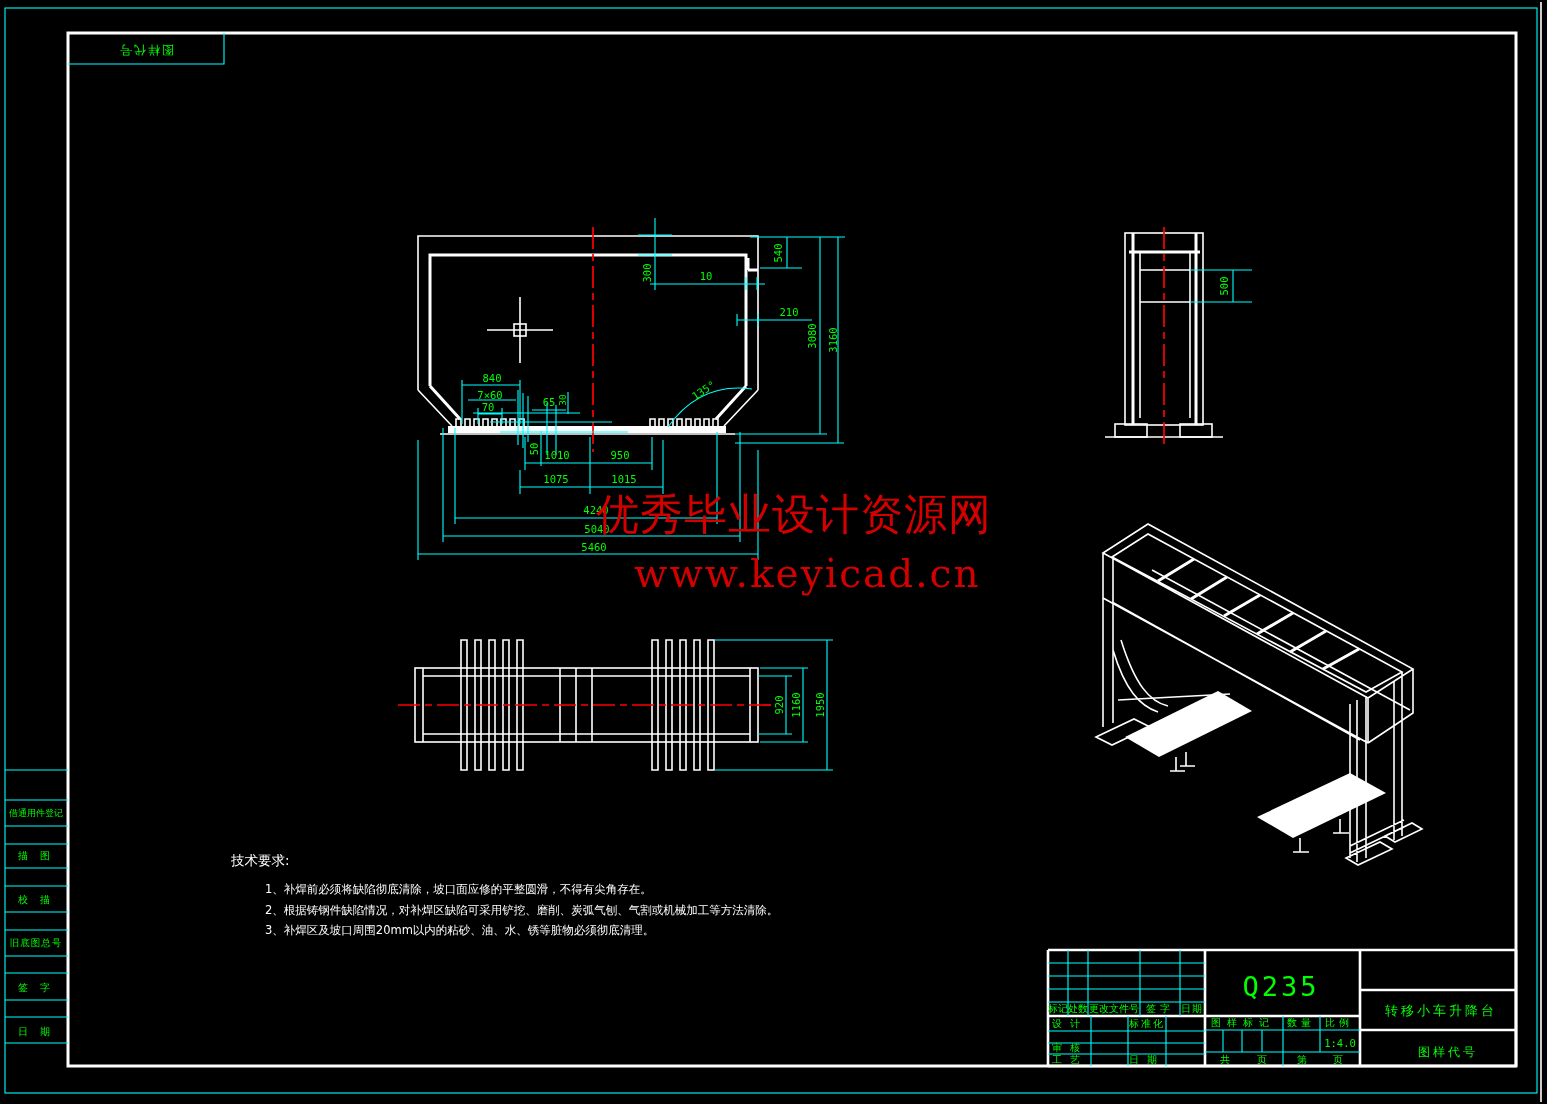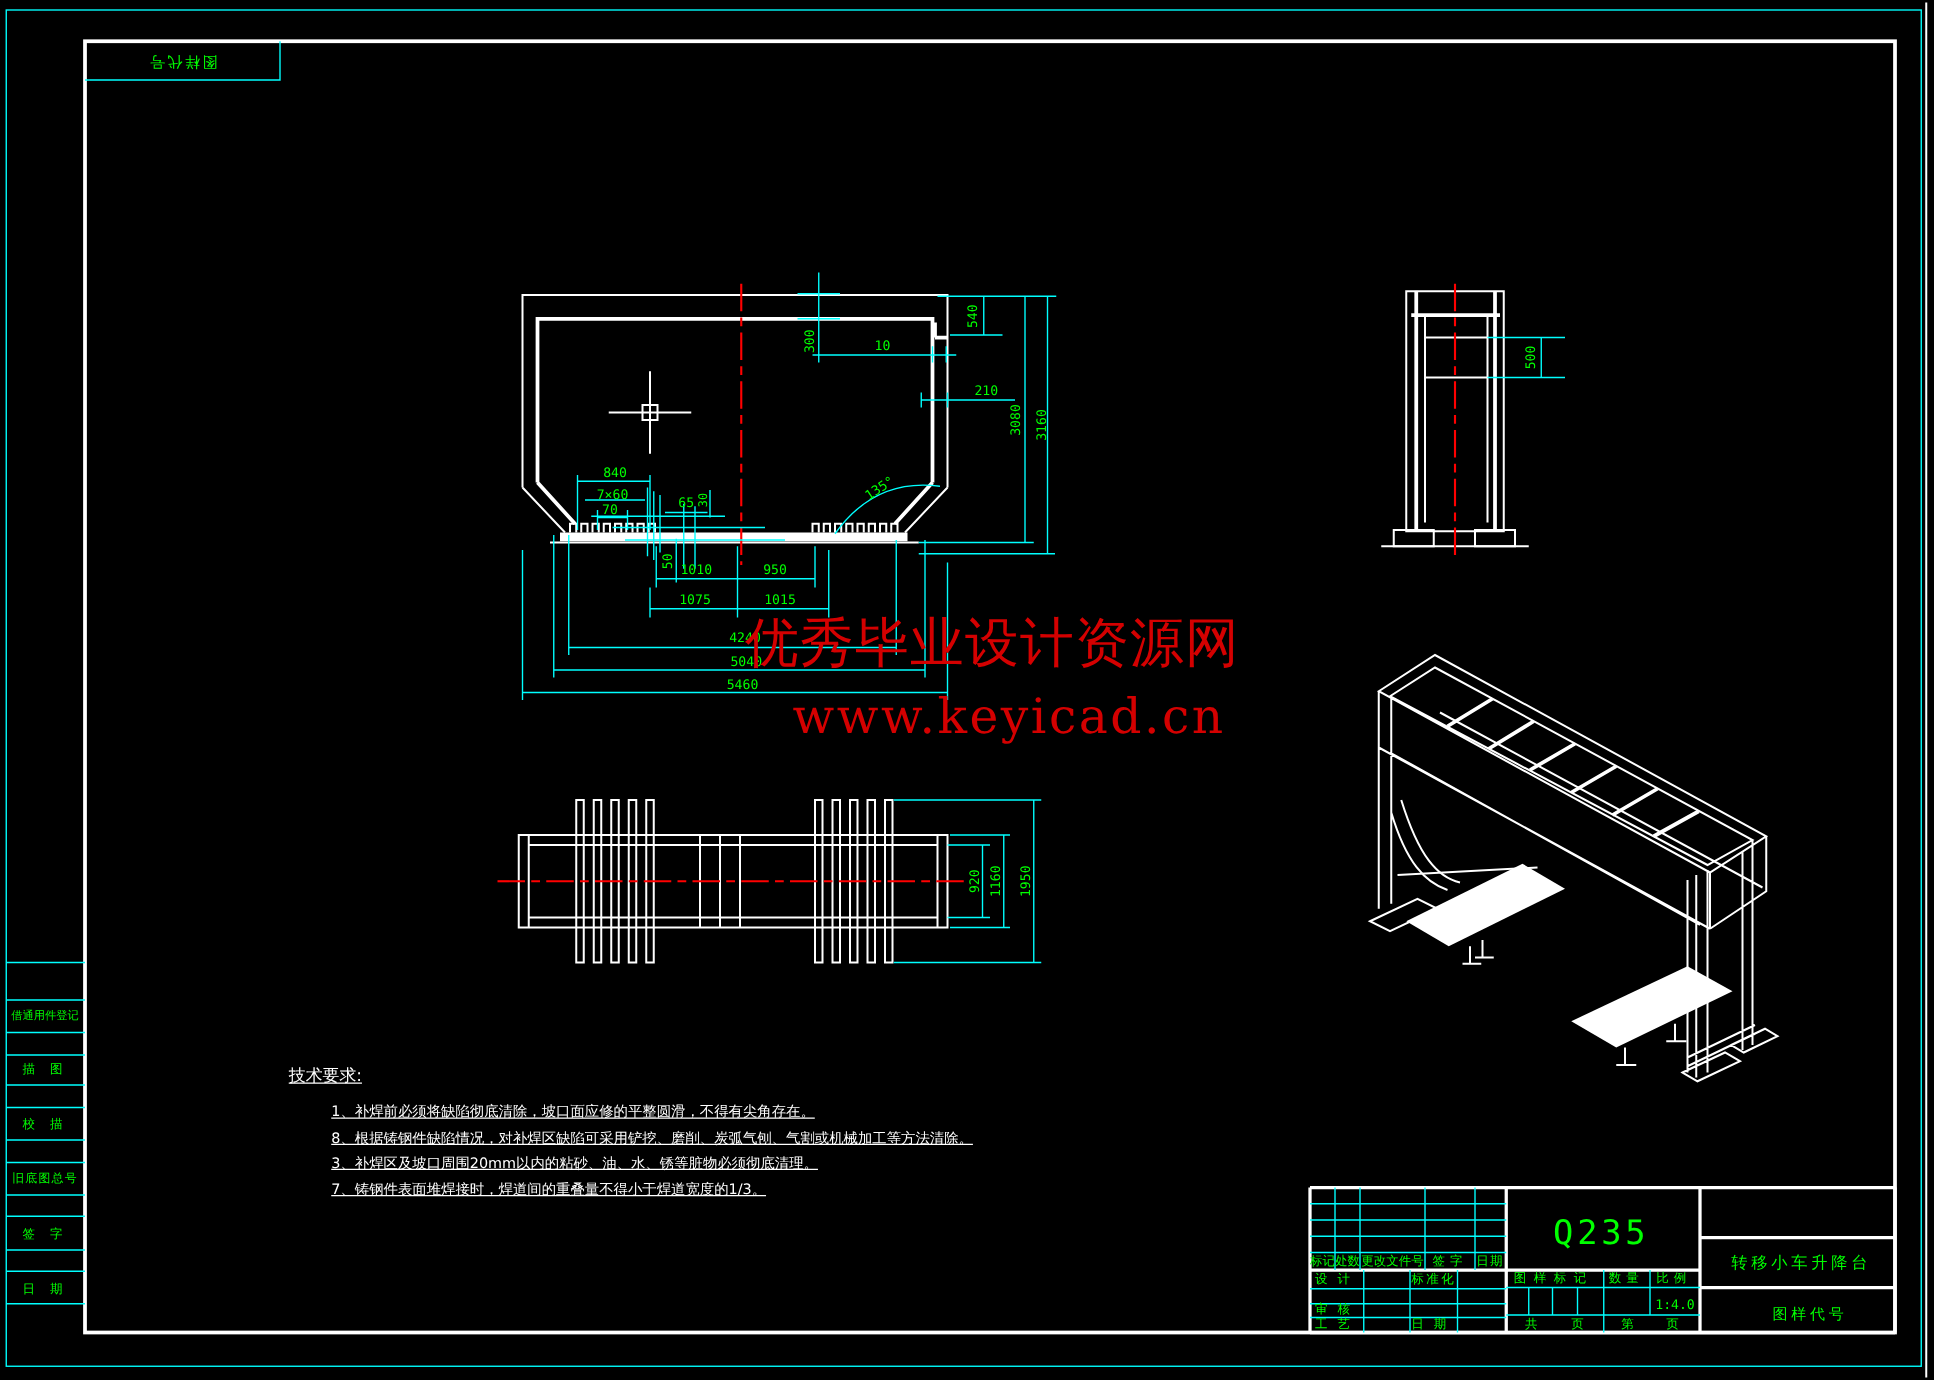--- a/index.html
+++ b/index.html
@@ -9,21 +9,21 @@
   .w1{stroke:#fff;stroke-width:1.6;fill:none;}
   .w2{stroke:#fff;stroke-width:3;fill:none;}
   .wf{fill:#fff;stroke:none;}
   .cy{stroke:#00ffff;stroke-width:1.1;fill:none;}
   .tw{stroke:#fff;stroke-width:2.6;fill:none;}
   .rd{stroke:#ff0000;stroke-width:1.7;fill:none;stroke-dasharray:22 5 7 5;}
   .dim{fill:#00ff00;font-family:"DejaVu Sans Mono",monospace;font-size:10.5px;text-anchor:middle;}
   .tb{fill:#00ff00;font-family:"DejaVu Sans",sans-serif;font-size:10px;text-anchor:middle;}
   .qbig{fill:#00ff00;font-family:"DejaVu Sans Mono",monospace;font-size:27px;letter-spacing:3px;text-anchor:middle;}
   .pname{fill:#00ff00;font-size:13px;letter-spacing:3px;text-anchor:middle;}
-  #tech{position:absolute;left:231px;top:852px;color:#fff;white-space:nowrap;text-decoration:underline;}
+  #tech{position:absolute;left:231px;top:852px;color:#fff;white-space:nowrap;}
   #tech .t-title{font-size:13.5px;margin-bottom:9px;}
   #tech .t-line{font-size:11.5px;line-height:20.5px;margin-left:34px;}
   .wm{position:absolute;color:#d40000;font-family:"DejaVu Serif",serif;white-space:nowrap;}
   #wm1{left:596px;top:486px;font-size:43px;letter-spacing:1px;}
   #wm2{left:634px;top:551px;font-size:39px;letter-spacing:2px;}
 </style>
 </head>
 <body>
 
 <div id="canvas">
@@ -182,22 +182,21 @@
     <text class="qbig" x="1281" y="988">Q235</text>
     <text class="tb pname" x="1441" y="1011">转移小车升降台</text>
     <text class="tb" x="1448" y="1052" letter-spacing="3" style="font-size:12px">图样代号</text>
   </g>
 </svg>
 
 
 <div id="tech">
   <div class="t-title">技术要求:</div>
   <div class="t-line">1、补焊前必须将缺陷彻底清除，坡口面应修的平整圆滑，不得有尖角存在。</div>
-  <div class="t-line">8、根据铸钢件缺陷情况，对补焊区缺陷可采用铲挖、磨削、炭弧气刨、气割或机械加工等方法清除。</div>
+  <div class="t-line">2、根据铸钢件缺陷情况，对补焊区缺陷可采用铲挖、磨削、炭弧气刨、气割或机械加工等方法清除。</div>
   <div class="t-line">3、补焊区及坡口周围20mm以内的粘砂、油、水、锈等脏物必须彻底清理。</div>
-  <div class="t-line">7、铸钢件表面堆焊接时，焊道间的重叠量不得小于焊道宽度的1/3。</div>
 </div>
 
 
 <div id="wm1" class="wm">优秀毕业设计资源网</div>
 <div id="wm2" class="wm">www.keyicad.cn</div>
 
 </div>
 
 </body></html>

